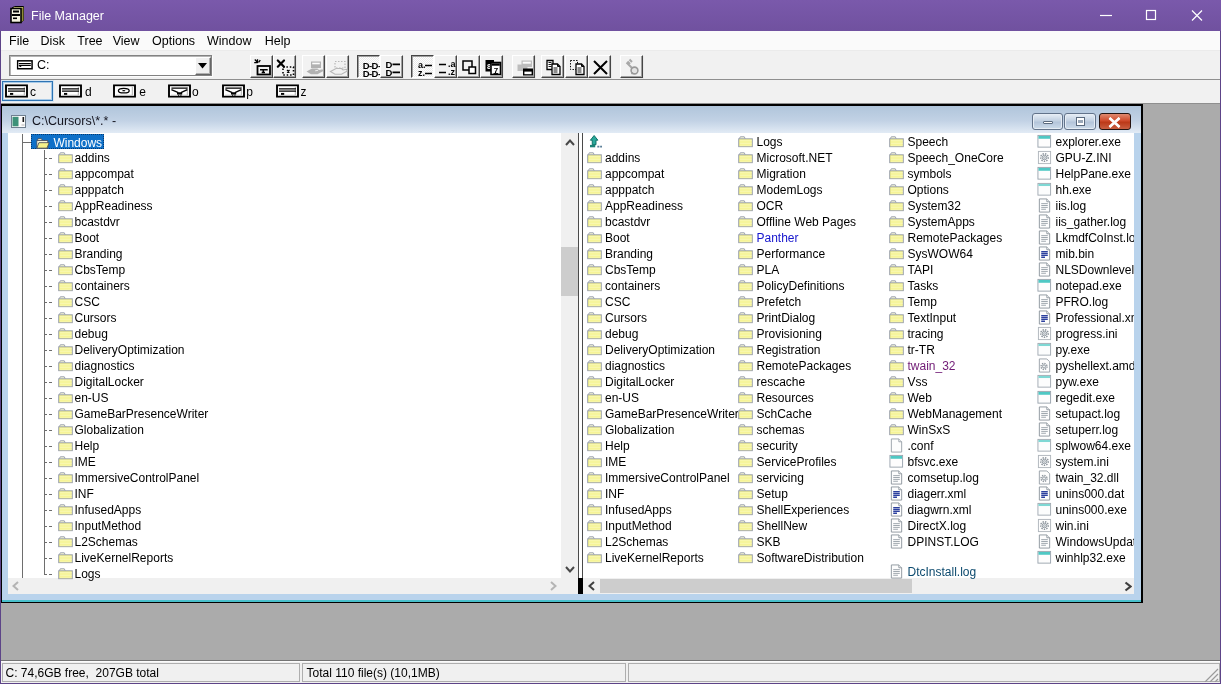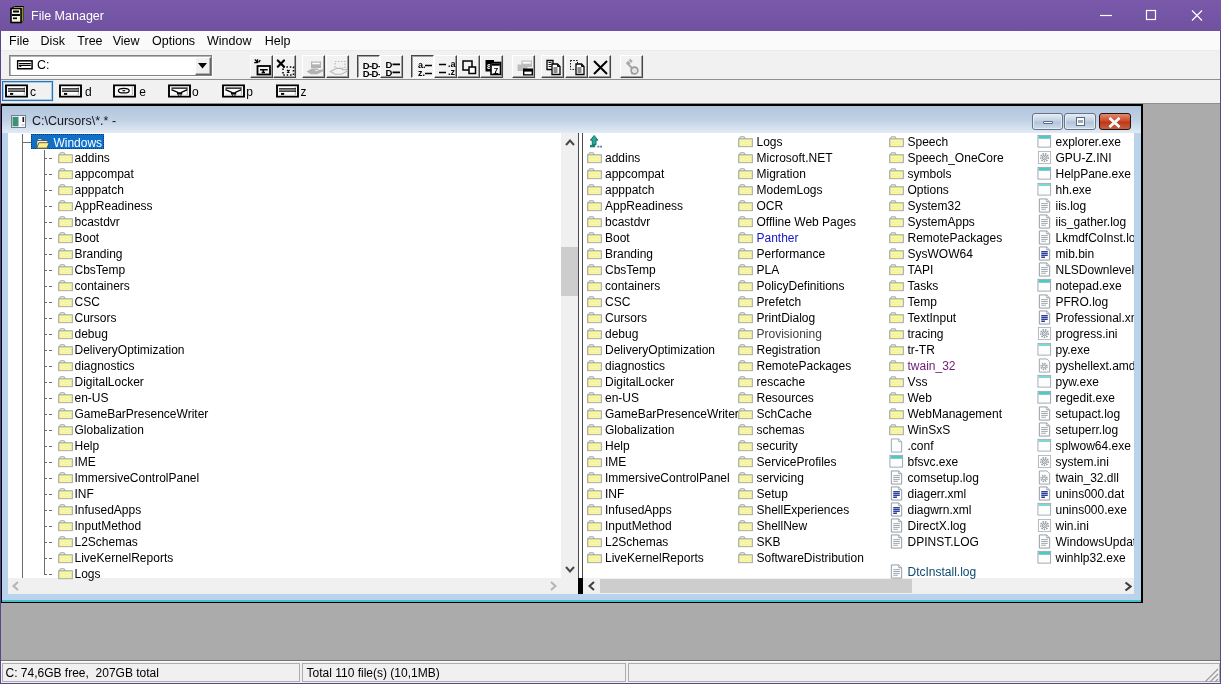--- a/index.html
+++ b/index.html
@@ -749,21 +749,21 @@
       <use href="#folder"></use>
     </svg>
     <span class="lbl">Prefetch</span>
   </div>
 <div class="row" style="left:738px;top:310px;width:146px;overflow:hidden;color:#000">
     <svg class="ic" width="15" height="11.5" viewBox="0 0 15 11.5" style="top:2.2px">
       <use href="#folder"></use>
     </svg>
     <span class="lbl">PrintDialog</span>
   </div>
-<div class="row" style="left:738px;top:326px;width:172px;overflow:hidden;color:#404040">
+<div class="row" style="left:738px;top:326px;width:172px;overflow:hidden;color:#000000">
     <svg class="ic" width="15" height="11.5" viewBox="0 0 15 11.5" style="top:2.2px">
       <use href="#folder"></use>
     </svg>
     <span class="lbl">Provisioning</span>
   </div>
 <div class="row" style="left:738px;top:342px;width:151px;overflow:hidden;color:#000">
     <svg class="ic" width="15" height="11.5" viewBox="0 0 15 11.5" style="top:2.2px">
       <use href="#folder"></use>
     </svg>
     <span class="lbl">Registration</span>

